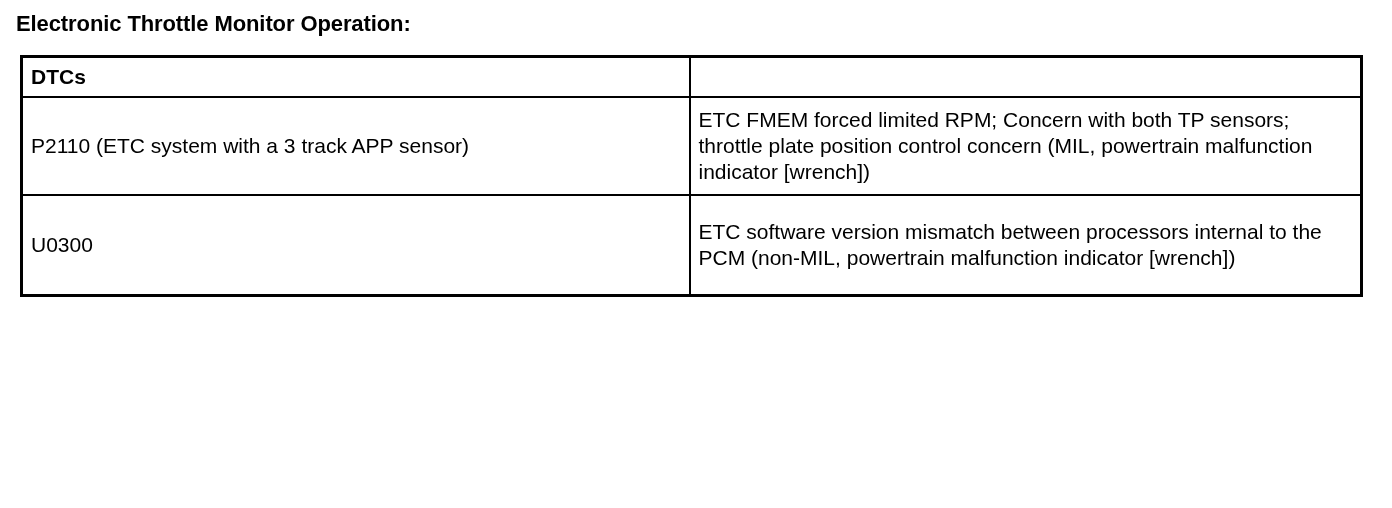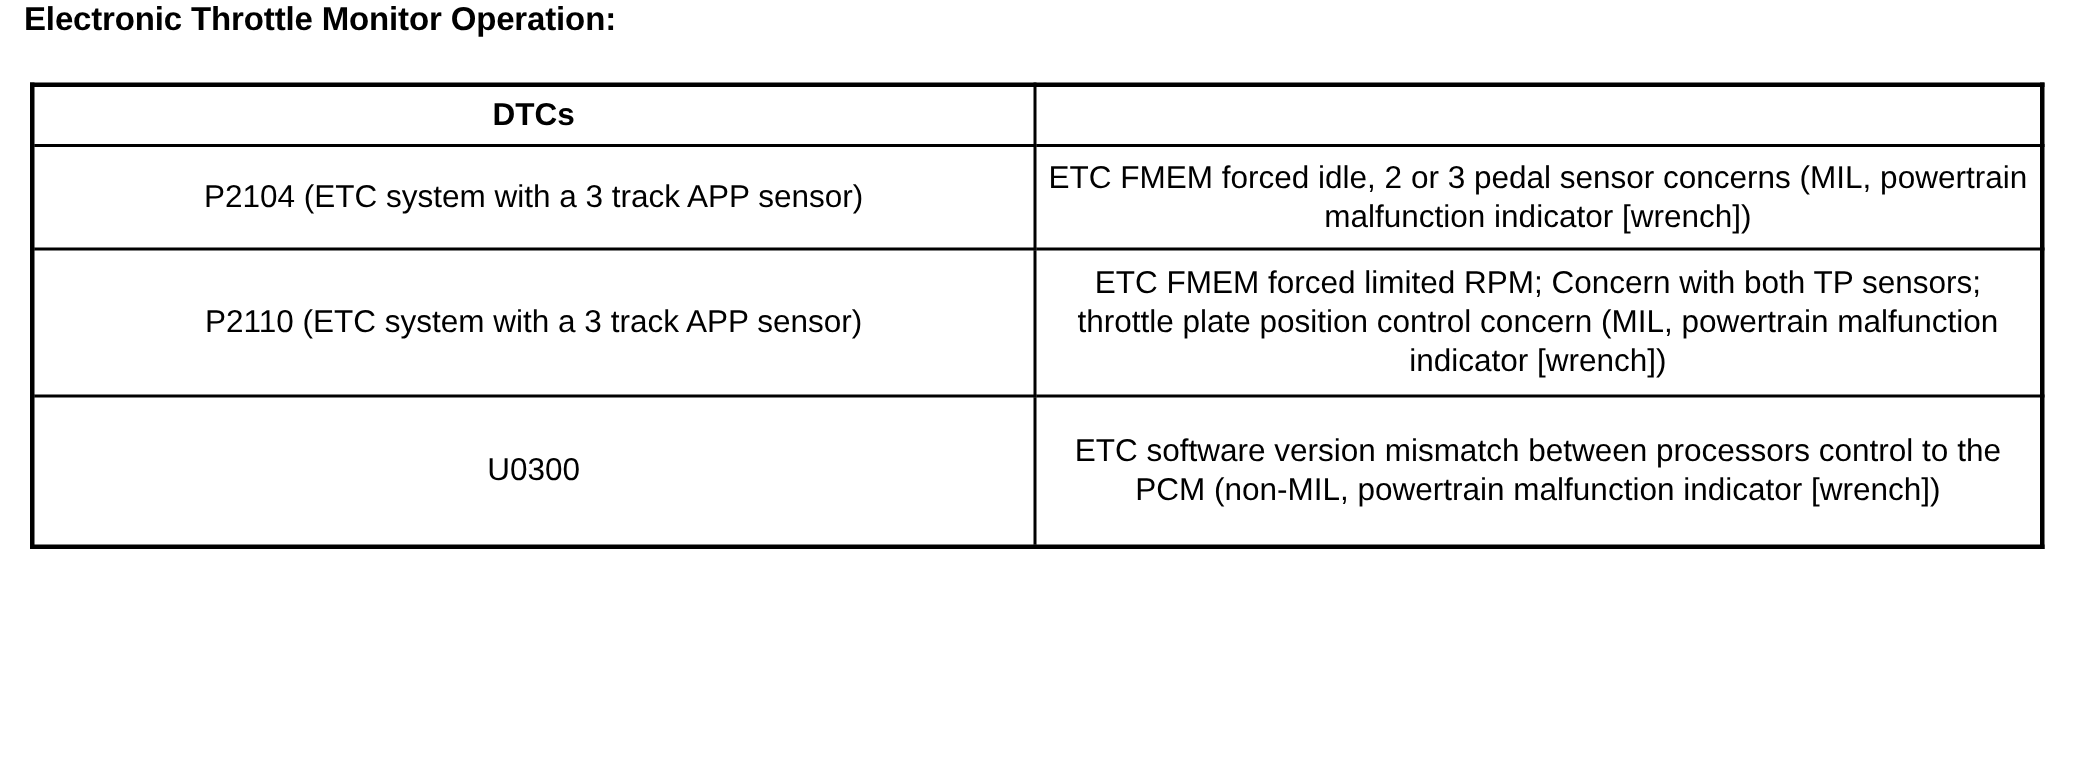--- a/index.html
+++ b/index.html
@@ -15,40 +15,40 @@
     overflow: hidden;
   }
   .page {
     position: relative;
     width: 1392px;
     height: 508px;
   }
   .doc-title {
     position: absolute;
     left: 16px;
-    top: 0;
+    top: 11px;
     font-size: 22px;
     font-weight: bold;
     letter-spacing: -0.1px;
     line-height: 26px;
     white-space: nowrap;
   }
   .dtc-table {
     position: absolute;
     left: 20px;
     top: 55px;
     width: 1340px;
     border-collapse: collapse;
     table-layout: fixed;
     border: 3px solid #000000;
   }
   .dtc-table td,
   .dtc-table th {
     border: 2px solid #000000;
-    text-align: center;
+    text-align: left;
     vertical-align: middle;
     padding: 6px 8px;
     font-size: 21px;
     line-height: 26px;
     font-weight: normal;
   }
   .col-dtc { width: 668px; }
   .col-desc { width: 672px; }
 
   .head-row td, .head-row th {
@@ -73,28 +73,24 @@
       <col class="col-dtc">
       <col class="col-desc">
     </colgroup>
     <thead>
       <tr class="head-row">
         <th>DTCs</th>
         <th></th>
       </tr>
     </thead>
     <tbody>
-      <tr class="row-2">
-        <td>P2104 (ETC system with a 3 track APP sensor)</td>
-        <td>ETC FMEM  forced idle, 2 or 3 pedal sensor concerns (MIL, powertrain malfunction indicator [wrench])</td>
-      </tr>
       <tr class="row-4">
         <td>P2110 (ETC system with a 3 track APP sensor)</td>
         <td>ETC FMEM  forced limited RPM; Concern with both TP sensors; throttle plate position control concern (MIL, powertrain malfunction indicator [wrench])</td>
       </tr>
       <tr class="row-5">
         <td>U0300</td>
-        <td>ETC software version mismatch between processors control to the PCM (non-MIL, powertrain malfunction indicator [wrench])</td>
+        <td>ETC software version mismatch between processors internal to the PCM (non-MIL, powertrain malfunction indicator [wrench])</td>
       </tr>
     </tbody>
   </table>
 
 </div>
 
 </body></html>

